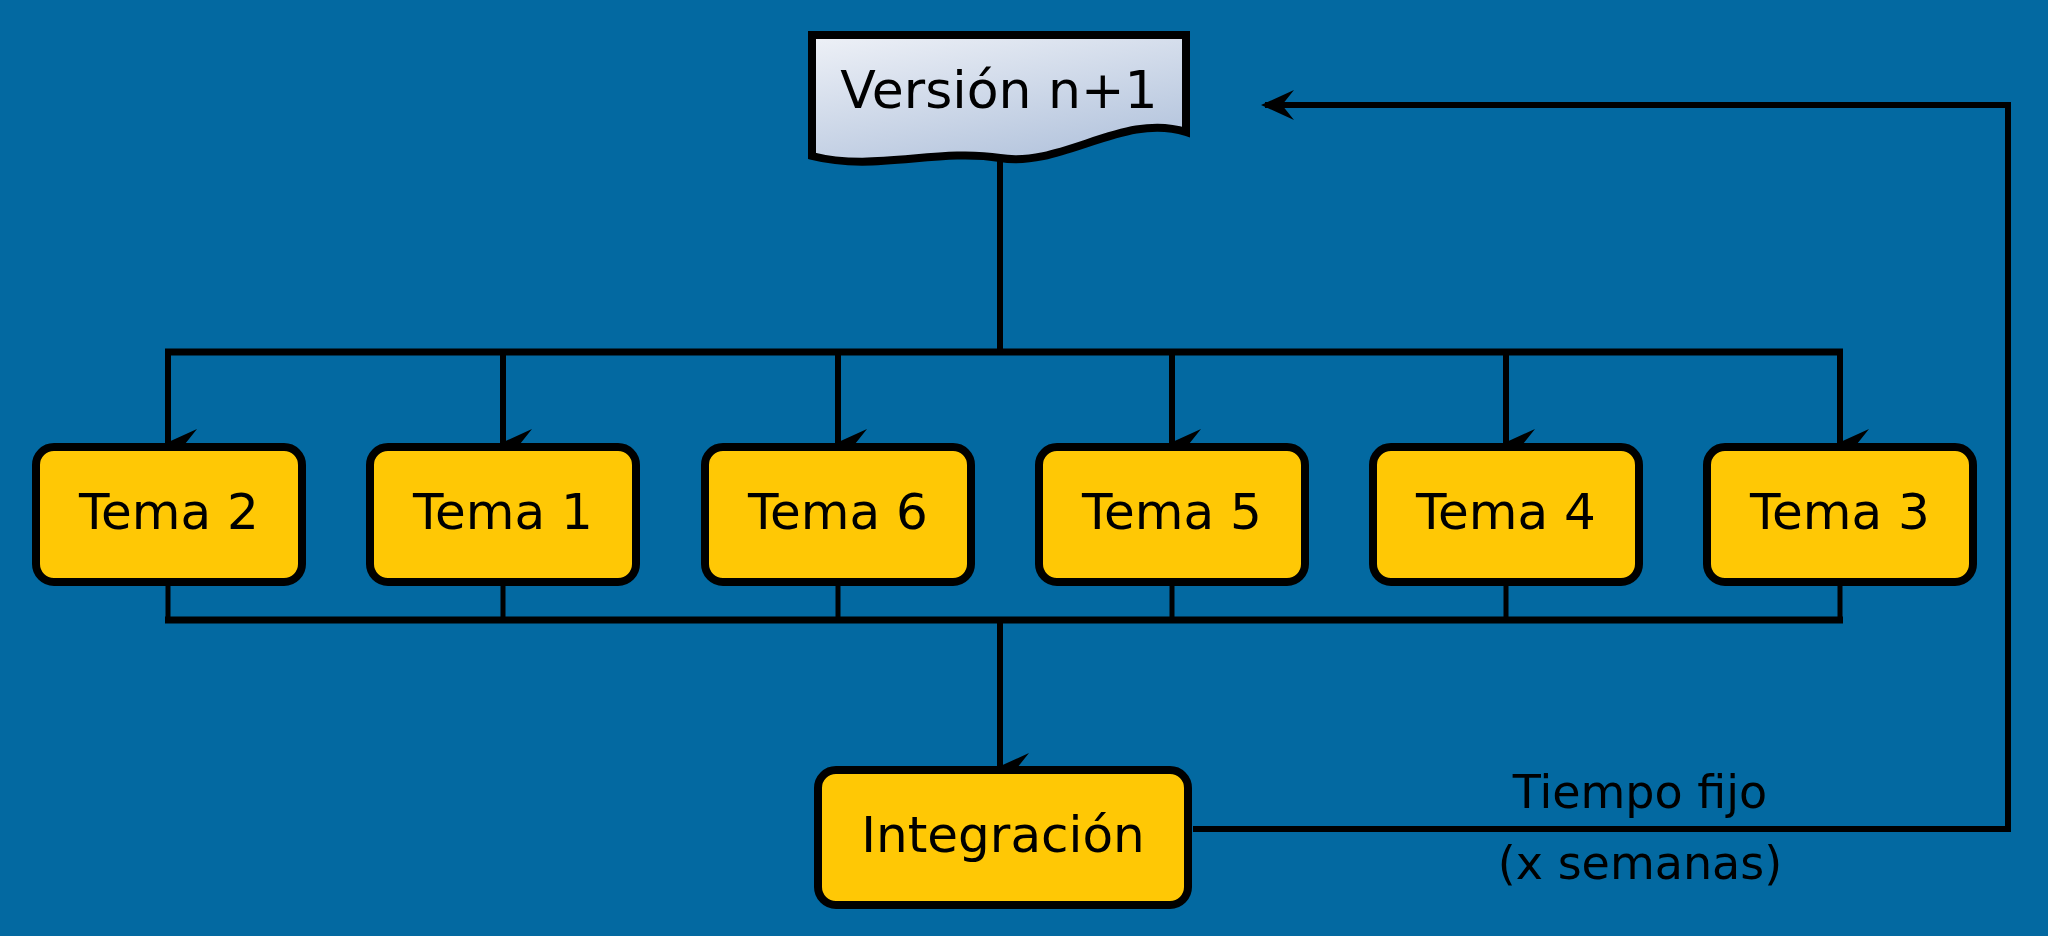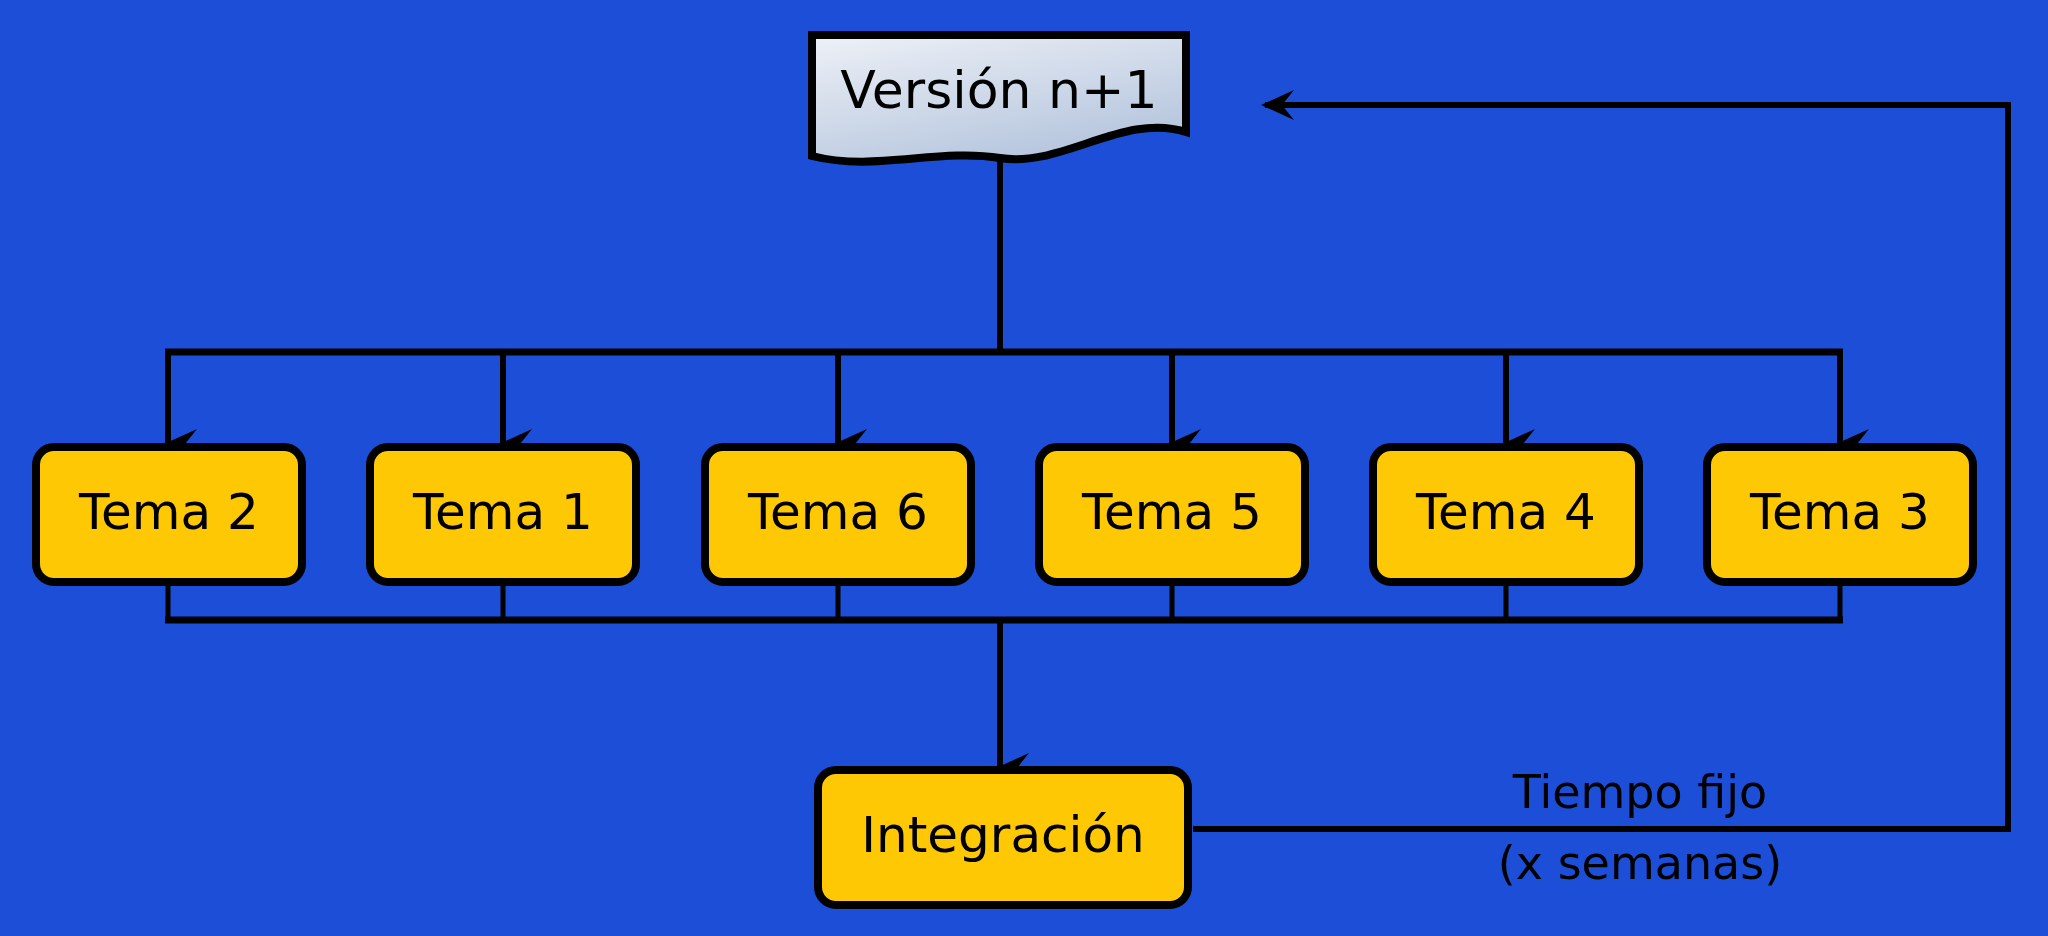--- a/index.html
+++ b/index.html
@@ -11,21 +11,21 @@
   body {
     width: 2048px;
     height: 936px;
     font-family: "DejaVu Sans", "Liberation Sans", sans-serif;
     overflow: hidden;
   }
   #diagram-root {
     position: relative;
     width: 2048px;
     height: 936px;
-    background: #1d4ed8;
+    background: #0369a1;
   }
   svg.canvas {
     position: absolute;
     top: 0;
     left: 0;
     width: 2048px;
     height: 936px;
     display: block;
   }
   .node-text {

